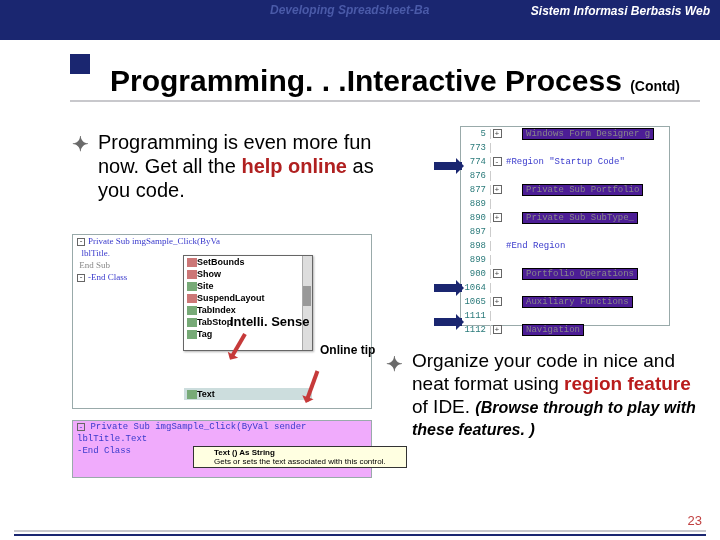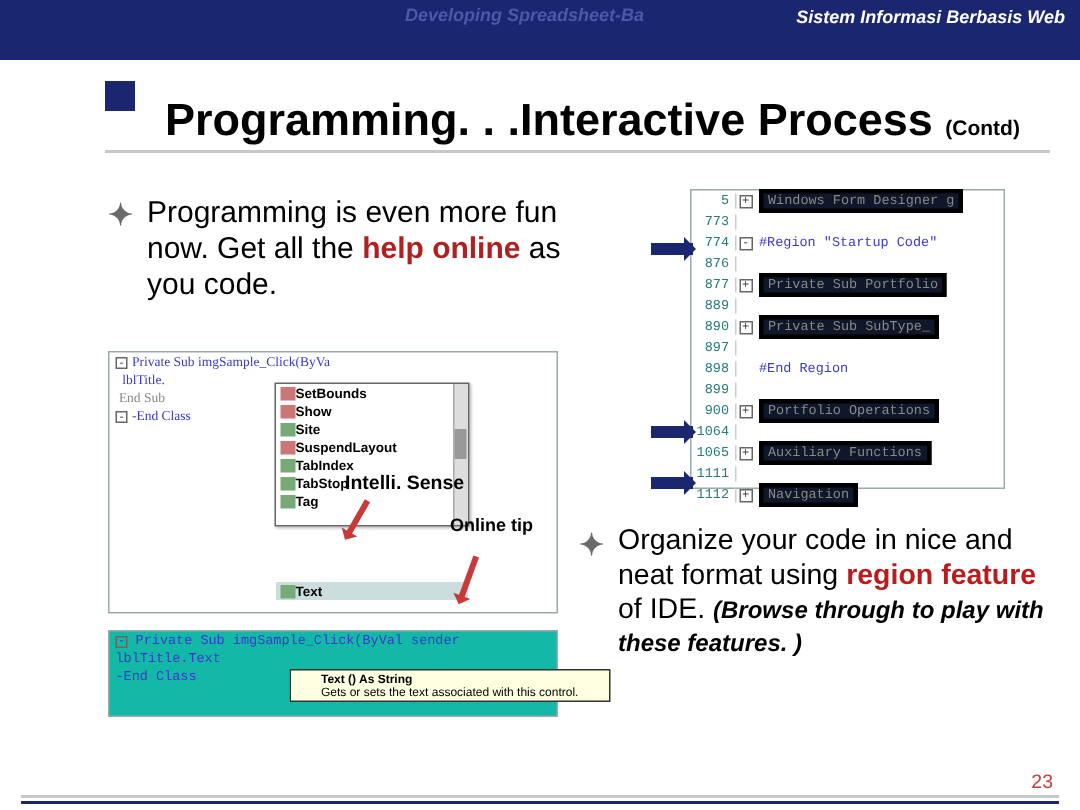--- a/index.html
+++ b/index.html
@@ -89,40 +89,40 @@
   .popup .ico { width: 10px; height: 9px; background: #c77; display: inline-block; }
   .popup .ico2 { background: #7a7; }
   .popup .scroll { position:absolute; right:0; top:0; bottom:0; width:10px; background:#ddd; border-left:1px solid #aaa;}
   .popup .thumb { position:absolute; right:1px; top:30px; width:8px; height:20px; background:#999;}
 
   .label-intelli {
     position: absolute; left: 230px; top: 194px;
     font-size: 13px; font-weight: bold; color: #000;
   }
   .label-online {
-    position: absolute; left: 300px; top: 224px;
+    position: absolute; left: 320px; top: 224px;
     font-size: 12px; font-weight: bold; color: #000; line-height: 1.1;
   }
   .arrow-red {
     position: absolute;
     background: #c63a3a;
   }
   .arrow-red::after {
     content: ""; position: absolute;
     border: 6px solid transparent;
   }
   .arrow1 { left: 236px; top: 212px; width: 4px; height: 28px; transform: rotate(30deg); }
   .arrow1::after { left: -4px; bottom: -8px; border-top-color: #c63a3a; }
   .arrow2 { left: 310px; top: 250px; width: 4px; height: 32px; transform: rotate(20deg); }
   .arrow2::after { left: -4px; bottom: -8px; border-top-color: #c63a3a; }
 
   .code-left2 {
     position: absolute; left: 72px; top: 300px;
     width: 300px; height: 58px;
-    border: 1px solid #9aa; background: #14b8a6;
+    border: 1px solid #9aa; background: #f0abfc;
     font-family: "Courier New", monospace; font-size: 9px; color: #3a3acc;
   }
   .tooltip {
     position: absolute; left: 120px; top: 25px;
     background: #ffffe1; border: 1px solid #333;
     font-family: Arial; font-size: 8px; color: #000;
     padding: 1px 20px; white-space: nowrap;
   }
 
   
@@ -132,21 +132,21 @@
     border: 1px solid #9aa; background: #fff;
     font-family: "Courier New", monospace; font-size: 9px;
   }
   .code-right .row { display:flex; height: 14px; align-items:center; }
   .code-right .ln { width: 30px; text-align: right; color: #2a7a7a; padding-right: 4px; border-right: 1px solid #ccc; }
   .code-right .exp { width: 12px; text-align:center; color:#444; }
   .code-right .expbox {
     display:inline-block; width:9px; height:9px; border:1px solid #666; font-size:8px; line-height:7px; text-align:center;
   }
   .code-right .txt { padding-left: 3px; color: #888; }
-  .code-right .region { border:3px solid #000000; padding: 0 3px; color:#888; background:#0f172a;}
+  .code-right .region { border:1px solid #000000; padding: 0 3px; color:#888; background:#4c1d95;margin-left:16px;}
   .code-right .kw { color: #3a3acc; }
   .arrow-right-marker {
     position: absolute; left: 434px;
     width: 28px; height: 8px; background: #1a2670;
   }
   .arrow-right-marker::after {
     content:""; position:absolute; right:-10px; top:-4px;
     border:8px solid transparent; border-left-color:#1a2670;
   }
   .armk1 { top: 42px; }

